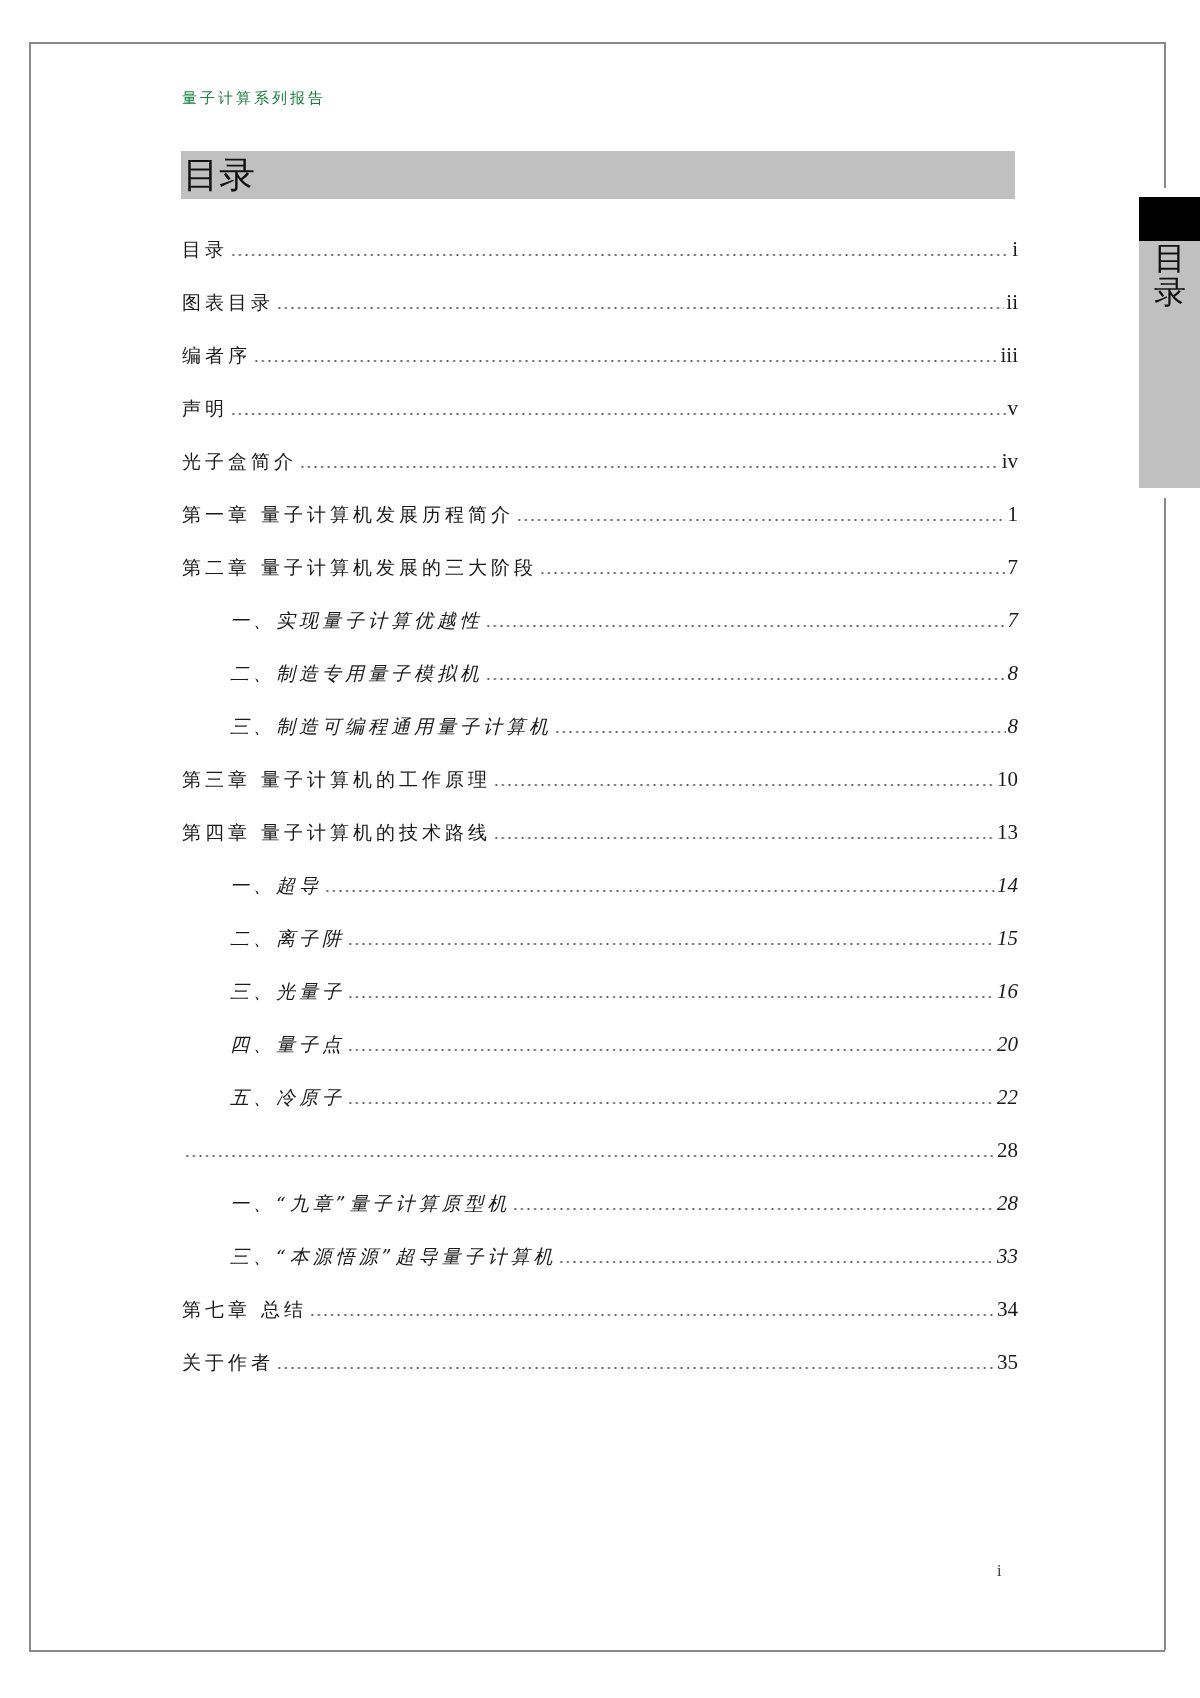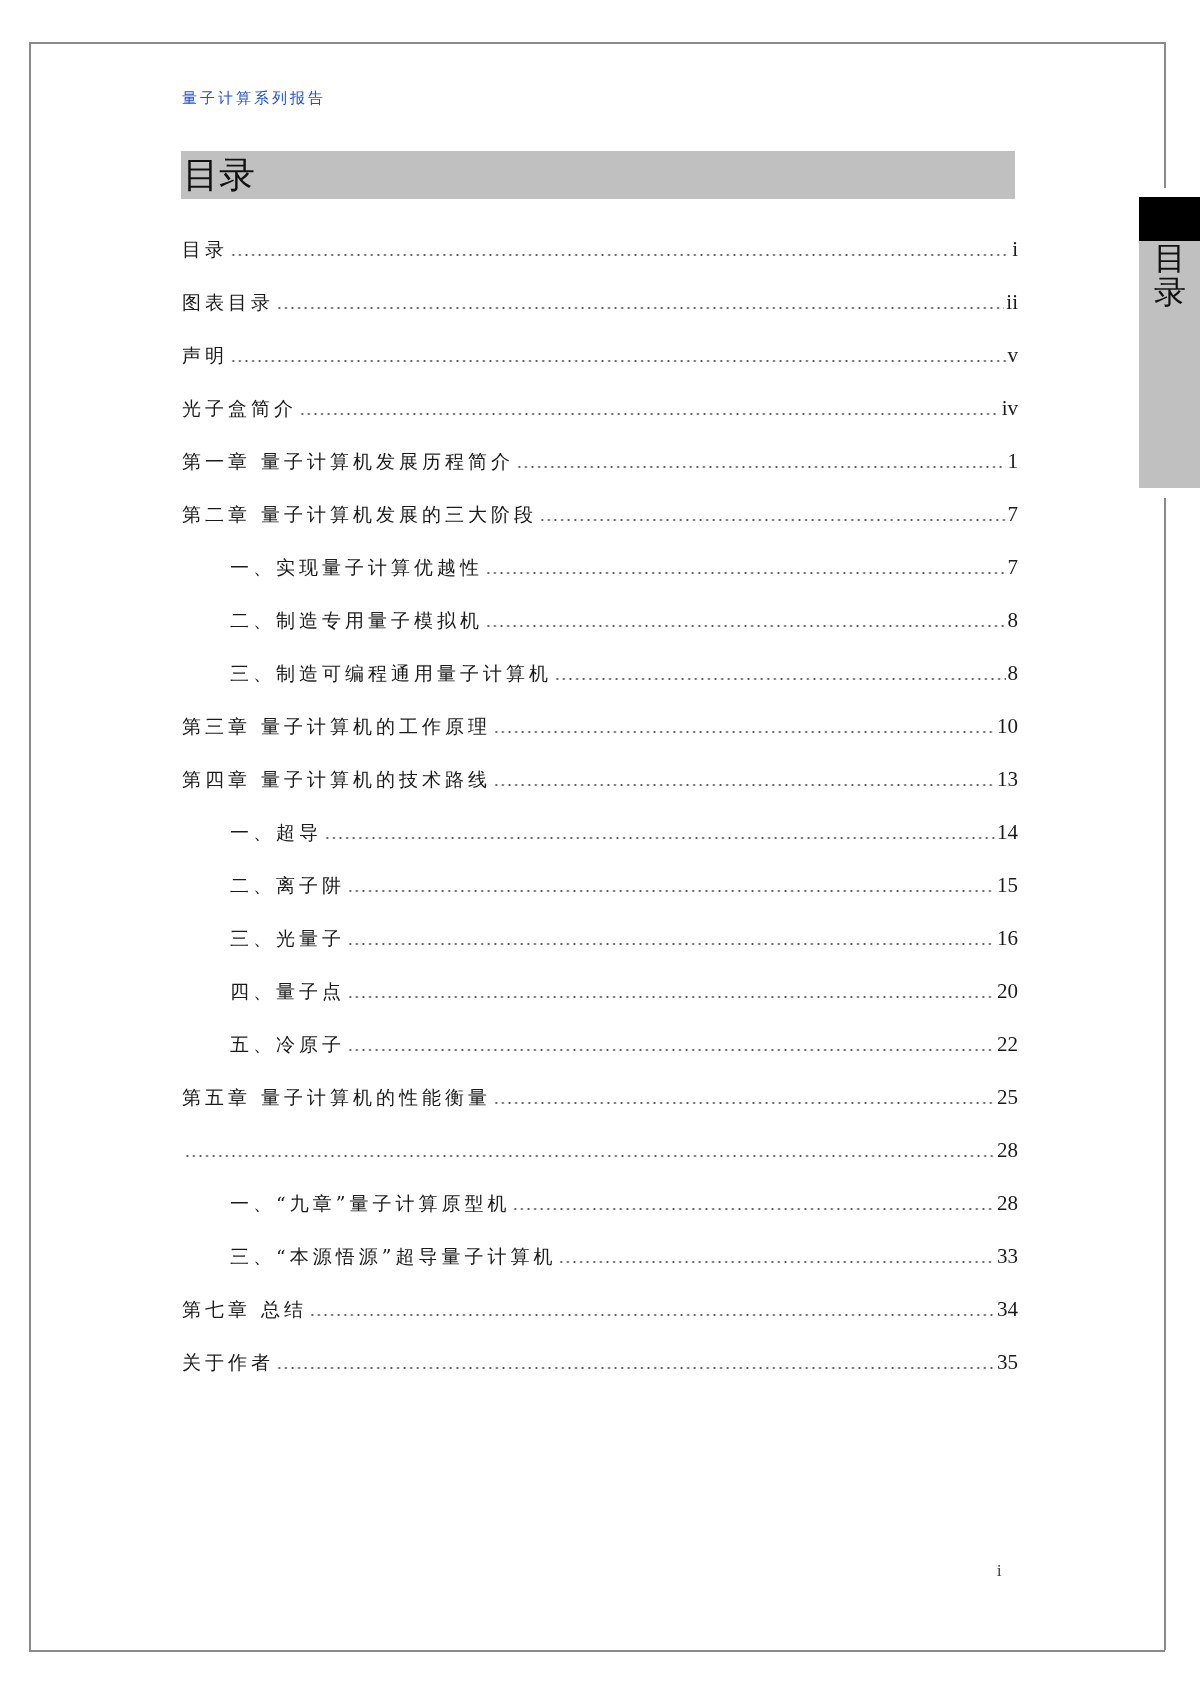--- a/index.html
+++ b/index.html
@@ -10,35 +10,35 @@
     border: 2px solid #8a8a8a; border-right: none; box-sizing: content-box;
   }
   .frame-right-top {
     position: absolute; left: 1164px; top: 42px; width: 2px; height: 146px; background: #8a8a8a;
   }
   .frame-right-bottom {
     position: absolute; left: 1164px; top: 498px; width: 2px; height: 1152px; background: #8a8a8a;
   }
   .running-header {
     position: absolute; left: 182px; top: 89px; font-size: 15px; letter-spacing: 3px;
-    color: #1d4ed8; font-family: "DejaVu Serif", serif;
+    color: #15803d; font-family: "DejaVu Serif", serif;
   }
   .heading-bar {
     position: absolute; left: 181px; top: 151px; width: 834px; height: 48px; background: #c0c0c0;
   }
   .heading-text {
     position: absolute; left: 2px; top: 2px; font-size: 36px; line-height: 44px;
     font-family: "DejaVu Sans", "Liberation Sans", sans-serif; color: #111;
   }
   .toc { position: absolute; left: 182px; top: 214px; width: 836px; }
   .toc-row {
     display: flex; align-items: flex-end; height: 53px; box-sizing: border-box; padding-bottom: 6px;
     font-size: 19px; line-height: 24px; cursor: pointer;
   }
-  .toc-row.level-2 { padding-left: 48px; }
+  .toc-row.level-2 { padding-left: 48px; font-style: italic; }
   .toc-label { white-space: nowrap; letter-spacing: 4px; }
   .toc-leader {
     flex: 1; margin: 0 2px 5px 2px; height: 2px;
     background-image: radial-gradient(circle, #555 0.9px, transparent 1.2px);
     background-size: 6.6px 2px; background-repeat: repeat-x; background-position: left center;
   }
   .toc-page {
     white-space: nowrap; font-family: "Liberation Serif", "DejaVu Serif", serif; font-size: 21px;
   }
   .side-tab {
@@ -71,20 +71,25 @@
 <div class="toc">
   <div class="toc-row">
       <span class="toc-label">目录</span>
       <span class="toc-leader"></span>
       <span class="toc-page">i</span>
     </div>
   <div class="toc-row">
       <span class="toc-label">图表目录</span>
       <span class="toc-leader"></span>
       <span class="toc-page">ii</span>
+    </div>
+  <div class="toc-row">
+      <span class="toc-label">编者序</span>
+      <span class="toc-leader"></span>
+      <span class="toc-page">iii</span>
     </div>
   <div class="toc-row">
       <span class="toc-label">声明</span>
       <span class="toc-leader"></span>
       <span class="toc-page">v</span>
     </div>
   <div class="toc-row">
       <span class="toc-label">光子盒简介</span>
       <span class="toc-leader"></span>
       <span class="toc-page">iv</span>
@@ -143,25 +148,20 @@
       <span class="toc-label">四、量子点</span>
       <span class="toc-leader"></span>
       <span class="toc-page">20</span>
     </div>
   <div class="toc-row level-2">
       <span class="toc-label">五、冷原子</span>
       <span class="toc-leader"></span>
       <span class="toc-page">22</span>
     </div>
   <div class="toc-row">
-      <span class="toc-label">第五章 量子计算机的性能衡量</span>
-      <span class="toc-leader"></span>
-      <span class="toc-page">25</span>
-    </div>
-  <div class="toc-row">
       <span class="toc-leader"></span>
       <span class="toc-page">28</span>
     </div>
   <div class="toc-row level-2">
       <span class="toc-label">一、“九章”量子计算原型机</span>
       <span class="toc-leader"></span>
       <span class="toc-page">28</span>
     </div>
   <div class="toc-row level-2">
       <span class="toc-label">三、“本源悟源”超导量子计算机</span>

